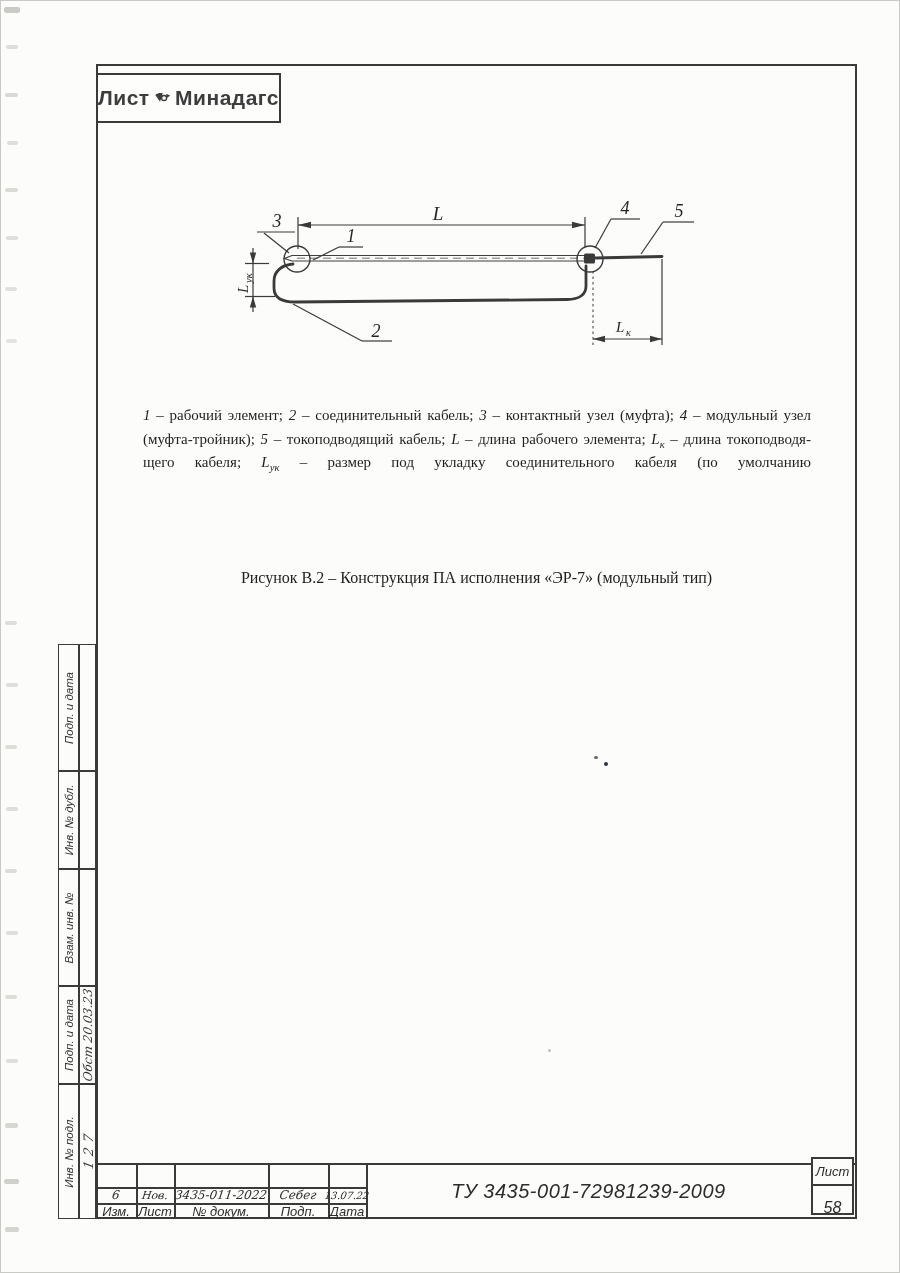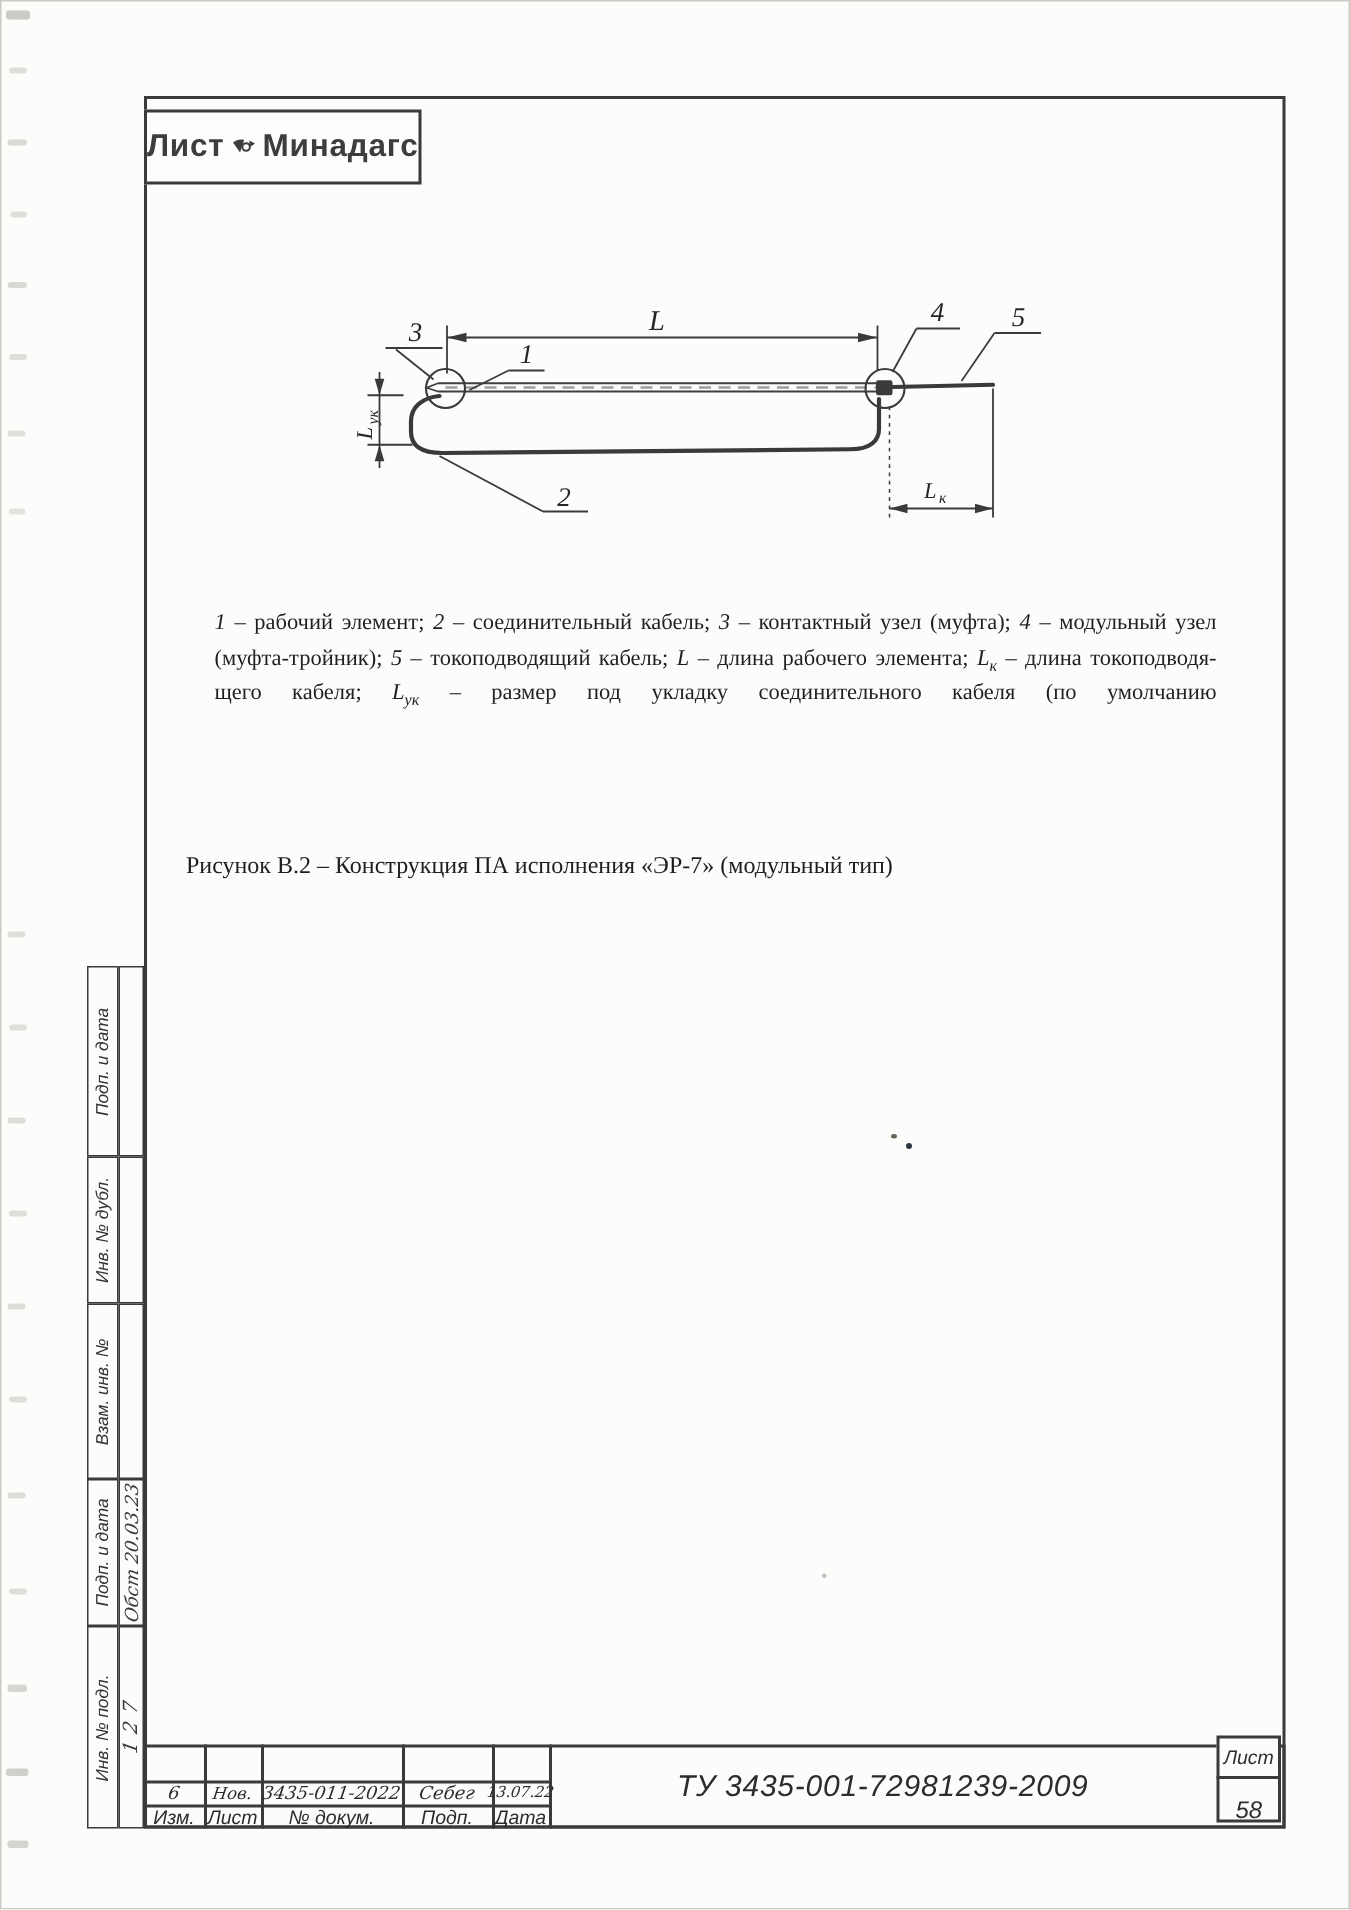--- a/index.html
+++ b/index.html
@@ -13,22 +13,22 @@
             border:2px solid #3a3a3a;box-sizing:border-box;display:flex;align-items:center;
             justify-content:center;gap:5px;}
   .logo-text{font-weight:bold;font-size:21px;color:#3d3d3d;letter-spacing:0.5px;}
   
   .legend{position:absolute;left:142px;top:403px;width:668px;
           font-family:"Liberation Serif",serif;font-size:15px;color:#1f1f1f;}
   .legend-line{height:23.5px;line-height:23.5px;}
   .legend-line.just{text-align:justify;text-align-last:justify;}
   .it{font-style:italic;}
   sub{font-size:0.72em;line-height:0;}
-  .caption{position:absolute;left:95px;top:568px;width:761px;text-align:left;
-           font-family:"Liberation Serif",serif;font-size:16px;color:#1e1e1e;margin-left:28px;}
+  .caption{position:absolute;left:95px;top:568px;width:761px;text-align:center;
+           font-family:"Liberation Serif",serif;font-size:16px;color:#1e1e1e;}
   
   .side-cell{position:absolute;border:1.5px solid #3a3a3a;box-sizing:border-box;}
   .vtext{position:absolute;left:50%;top:50%;transform:translate(-50%,-50%) rotate(-90deg);
          white-space:nowrap;font-style:italic;font-size:11.5px;color:#333;}
   .vhand{position:absolute;left:50%;top:50%;white-space:nowrap;
          font-family:"DejaVu Serif",serif;font-style:italic;color:#3b3b3b;}
   
   .tb-outer{position:absolute;left:95px;top:1162px;width:761px;height:56px;
             border:2px solid #3a3a3a;box-sizing:border-box;}
   .tb-v{position:absolute;width:1.6px;background:#3a3a3a;top:1162px;height:56px;}

